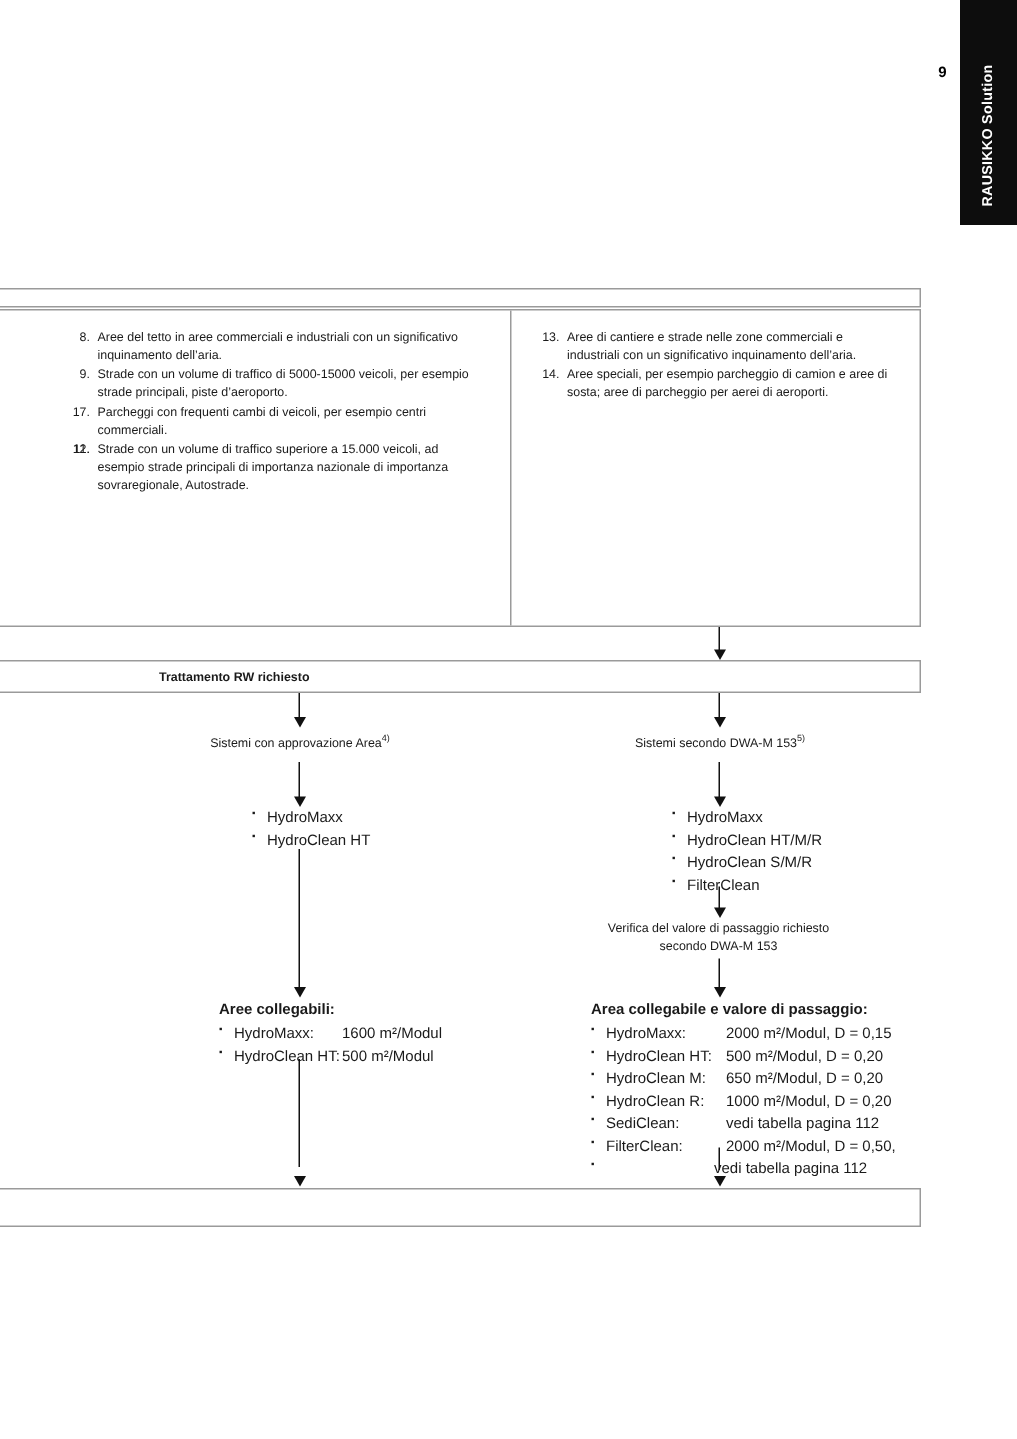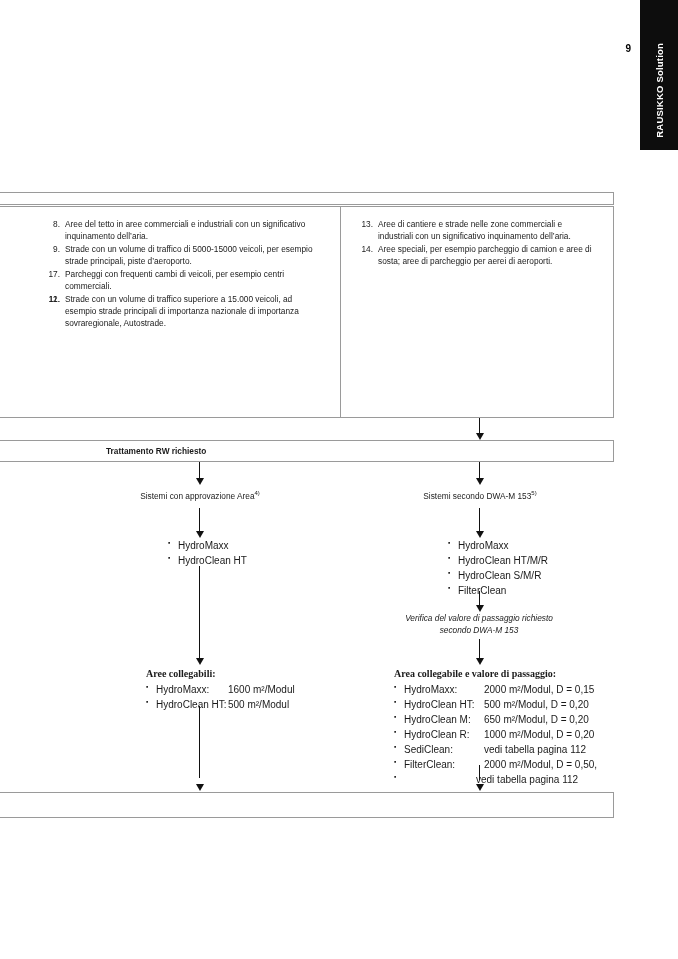--- a/index.html
+++ b/index.html
@@ -128,21 +128,21 @@
     position: absolute;
     font-size: 8.3px;
     line-height: 1.42;
     text-align: center;
   }
   .flow-block {
     position: absolute;
     font-size: 10px;
     line-height: 1.42;
   }
-  .flow-block .hdr { font-weight: bold; margin-bottom: 1px; font-family: Liberation Serif, serif; }
+  .flow-block .hdr { font-weight: bold; margin-bottom: 1px; }
 
   ul.bullets { margin: 0; padding: 0; list-style: none; }
   ul.bullets li {
     position: relative;
     padding-left: 10px;
     line-height: 1.5;
     white-space: nowrap;
   }
   ul.bullets li::before {
     content: "\25AA";
@@ -259,21 +259,21 @@
     <li>HydroMaxx</li>
     <li>HydroClean HT/M/R</li>
     <li>HydroClean S/M/R</li>
     <li>FilterClean</li>
   </ul>
 </div>
 
 <div class="vline" style="left:479px; top:591px; height:15px;"></div>
 <div class="arrowhead" style="left:475.5px; top:605px;"></div>
 
-<div class="flow-text" style="left:379px; top:613px; width:200px;font-style:italic;">
+<div class="flow-text" style="left:379px; top:613px; width:200px;">
   <div>Verifica del valore di passaggio richiesto</div>
   <div>secondo DWA-M 153</div>
 </div>
 
 <div class="vline" style="left:479px; top:639px; height:20px;"></div>
 <div class="arrowhead" style="left:475.5px; top:658px;"></div>
 
 <div class="flow-block" style="left:379px; top:667px;margin-left:15px;">
   <div class="hdr">Area collegabile e valore di passaggio:</div>
   <ul class="bullets">

